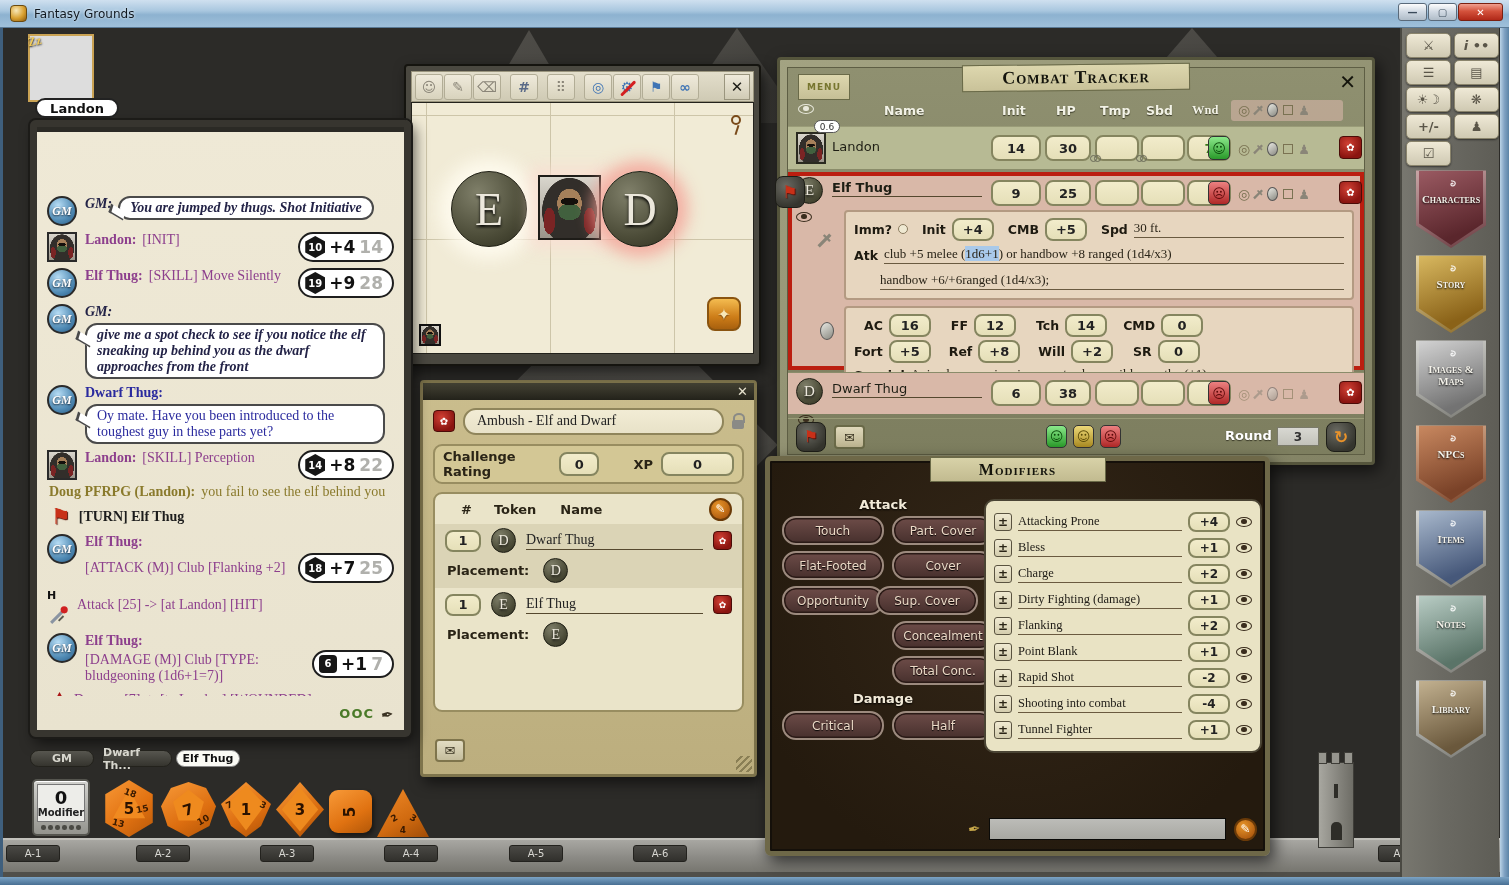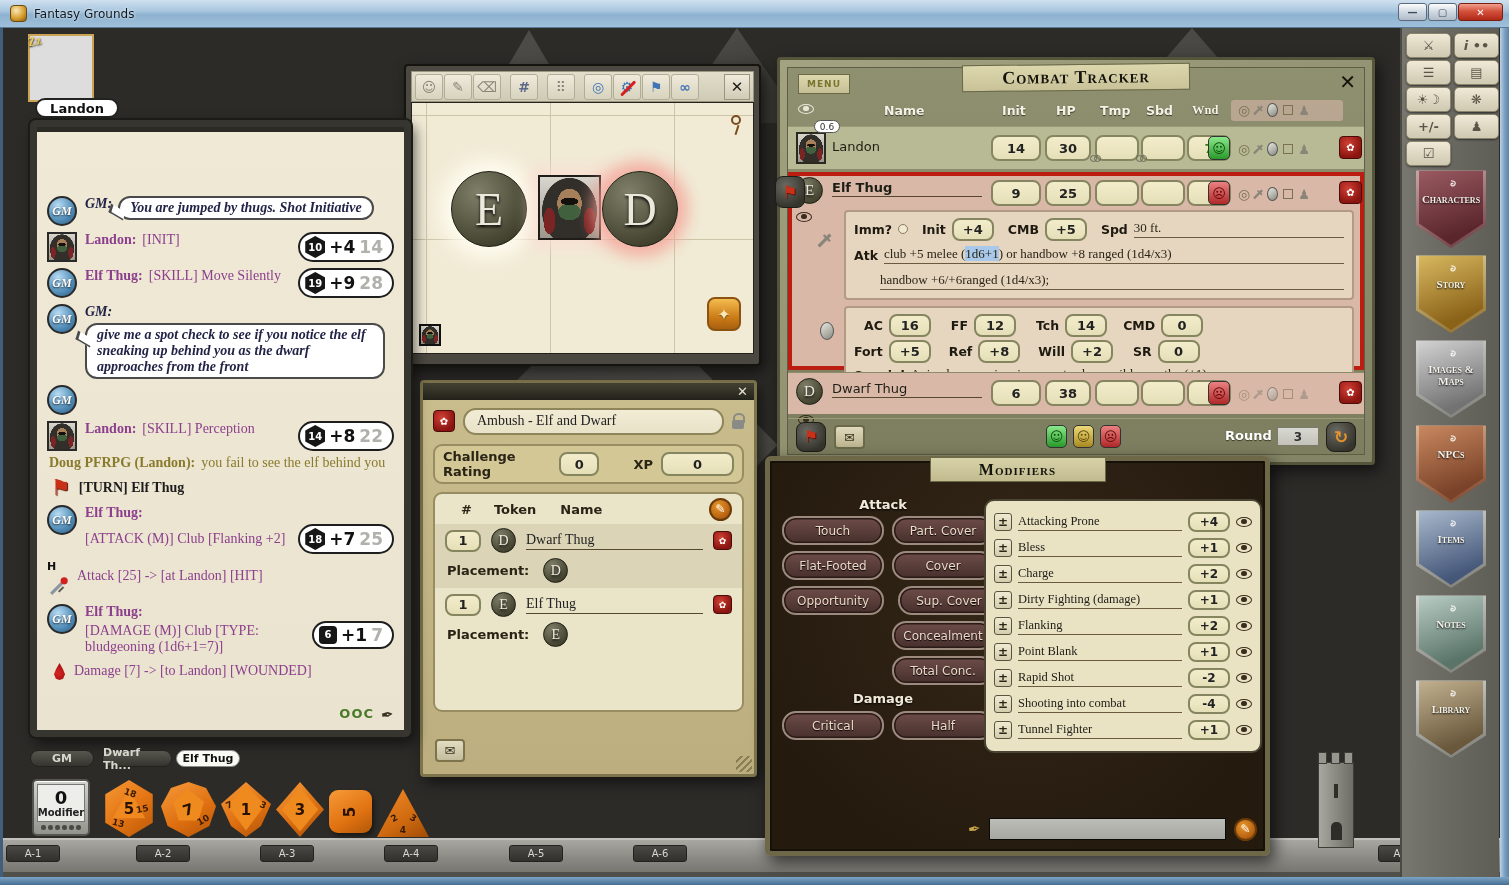--- a/index.html
+++ b/index.html
@@ -194,21 +194,21 @@
     background:repeating-linear-gradient(135deg,transparent 0 3px,#8a7f55 3px 5px); }
 
   
   #ct-win { position:absolute; left:777px; top:57px; width:598px; height:408px;
     background:linear-gradient(150deg,#a3a382,#828264); border:3px solid #55553c; border-radius:4px; padding:7px;
     box-shadow:4px 6px 16px rgba(0,0,0,.6); z-index:22; }
   #ct-inner { position:relative; width:100%; height:100%; background:linear-gradient(#8f9070,#7d7e5f); border:1px solid #5e5e44; }
   #ct-banner { position:absolute; left:50%; top:-4px; transform:translateX(-50%) rotate(-.6deg); width:228px; height:27px;
     background:linear-gradient(#ddd7ae,#c9c299); border:1px solid #6a6a48; display:flex; align-items:center; justify-content:center;
     font-family:"Liberation Serif",serif; font-variant:small-caps; font-weight:bold; font-size:18px; color:#14140c; letter-spacing:1px; z-index:5; }
-  #ct-menu { position:absolute; left:10px; top:6px; width:52px; height:20px; background:linear-gradient(#ddd7ae,#c6bf96);
+  #ct-menu { position:absolute; left:10px; top:6px; width:52px; height:26px; background:linear-gradient(#ddd7ae,#c6bf96);
     border:1px solid #6a6a48; color:#77762f; font-size:9px; font-weight:bold; display:flex; align-items:center; justify-content:center; letter-spacing:1px; }
   #ct-close { position:absolute; right:8px; top:2px; font-size:20px; font-weight:bold; color:#14140c; }
   #ct-head { position:absolute; left:0; top:30px; right:0; height:26px; }
   .ct-head-lbl { position:absolute; top:5px; color:#f2f2e6; font-weight:bold; font-size:12.5px; text-shadow:0 1px 1px #3a3a28; }
   #ct-head-iconbg { position:absolute; left:443px; top:2px; width:112px; height:21px; background:rgba(222,186,175,.55); border-radius:3px; }
   .ct-row { position:absolute; left:0; right:0; }
   .ct-cell { position:absolute; height:26px; }
   .c-init { left:203px; width:50px; } .c-hp { left:257px; width:46px; } .c-tmp { left:307px; width:44px; }
   .c-sbd { left:353px; width:44px; } .c-wnd { left:399px; width:44px; }
   .ct-iconrow { position:absolute; display:flex; align-items:center; gap:5px; }
@@ -370,20 +370,24 @@
       <div class="msg">
         <span class="av av-gm">GM</span>
         <span class="msg-col">
           <span class="spk c-gm">GM:</span>
           <span class="bubble c-gm">give me a spot check to see if you notice the elf sneaking up behind you as the dwarf approaches from the front</span>
         </span>
       </div>
 
       <div class="msg">
         <span class="av av-gm">GM</span>
+        <span class="msg-col">
+          <span class="spk c-blue">Dwarf Thug:</span>
+          <span class="bubble c-blue">Oy mate. Have you been introduced to the toughest guy in these parts yet?</span>
+        </span>
       </div>
 
       <div class="msg">
         <span class="av av-pc portrait-art"></span>
         <span class="spk c-purple">Landon:</span>
         <span class="txt c-purple">[SKILL] Perception</span>
         <span class="roll">
           <span class="die-badge">14</span>
           <span class="roll-mod">+8</span>
           <span class="roll-total">22</span>
@@ -738,21 +742,21 @@
     </span>
 
   <div id="mods-win">
     <div id="mods-banner">Modifiers</div>
     <span class="mods-sec-lbl" style="left:58px; top:36px;">Attack</span>
     <span class="mod-btn" style="left:12px; top:55px;">Touch</span>
     <span class="mod-btn" style="left:122px; top:55px;">Part. Cover</span>
     <span class="mod-btn" style="left:12px; top:90px;">Flat-Footed</span>
     <span class="mod-btn" style="left:122px; top:90px;">Cover</span>
     <span class="mod-btn" style="left:12px; top:125px;">Opportunity</span>
-    <span class="mod-btn" style="left:128px; top:125px;">Sup. Cover</span>
+    <span class="mod-btn" style="left:106px; top:125px;">Sup. Cover</span>
     <span class="mod-btn" style="left:122px; top:160px;">Concealment</span>
     <span class="mod-btn" style="left:122px; top:195px;">Total Conc.</span>
     <span class="mods-sec-lbl" style="left:58px; top:230px;">Damage</span>
     <span class="mod-btn" style="left:12px; top:250px;">Critical</span>
     <span class="mod-btn" style="left:122px; top:250px;">Half</span>
 
     <div id="mods-list">
       <div class="mod-row">
         <span class="pm-btn">±</span>
         <span class="mod-name">Attacking Prone</span>

